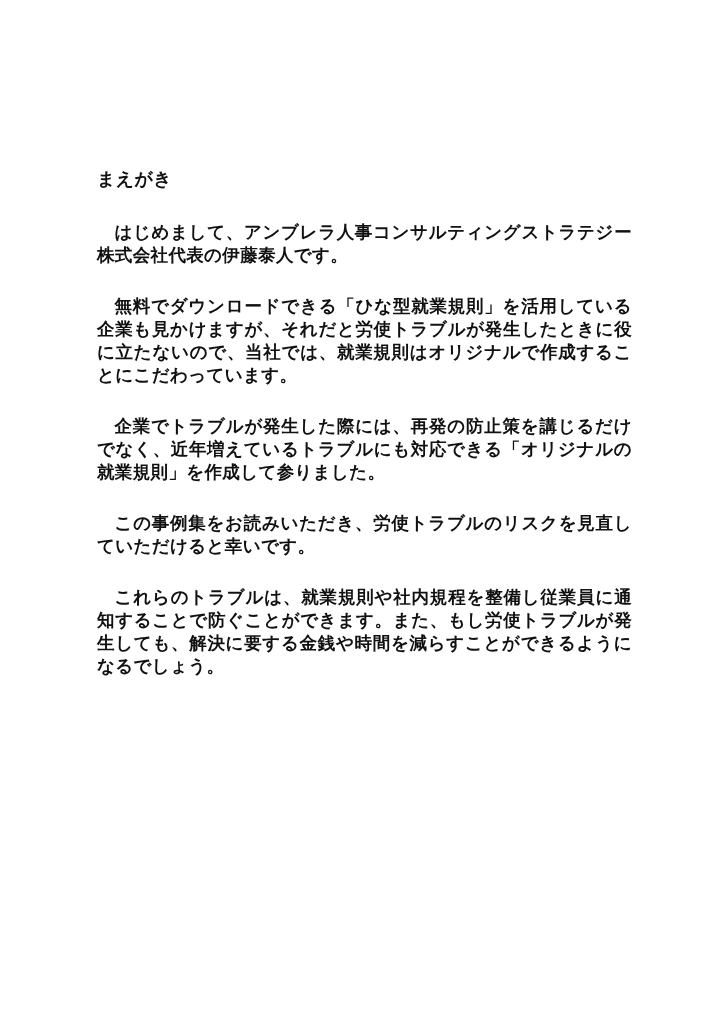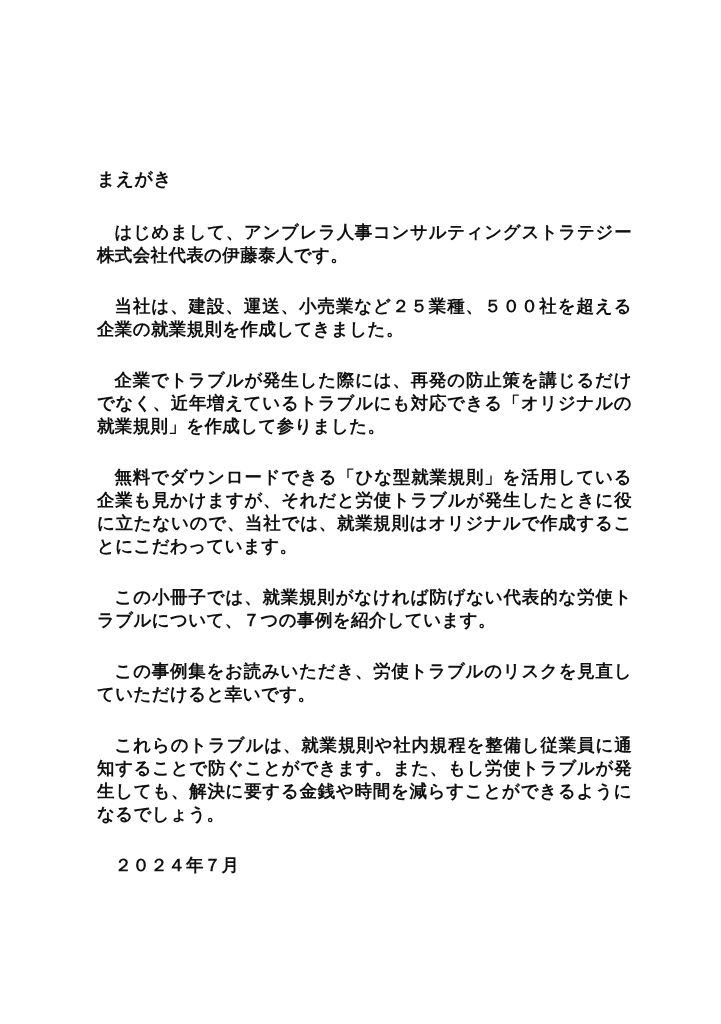--- a/index.html
+++ b/index.html
@@ -41,21 +41,18 @@
   }
 </style>
 </head>
 <body>
 
 <div class="page">
   <h1 class="doc-title">まえがき</h1>
 
   <div class="doc-body">
     <p>はじめまして、アンブレラ人事コンサルティングストラテジー株式会社代表の伊藤泰人です。</p>
-    <p>当社は、建設、運送、小売業など２５業種、５００社を超える企業の就業規則を作成してきました。</p>
+    <p>無料でダウンロードできる「ひな型就業規則」を活用している企業も見かけますが、それだと労使トラブルが発生したときに役に立たないので、当社では、就業規則はオリジナルで作成することにこだわっています。</p>
     <p>企業でトラブルが発生した際には、再発の防止策を講じるだけでなく、近年増えているトラブルにも対応できる「オリジナルの就業規則」を作成して参りました。</p>
-    <p>無料でダウンロードできる「ひな型就業規則」を活用している企業も見かけますが、それだと労使トラブルが発生したときに役に立たないので、当社では、就業規則はオリジナルで作成することにこだわっています。</p>
-    <p>この小冊子では、就業規則がなければ防げない代表的な労使トラブルについて、７つの事例を紹介しています。</p>
     <p>この事例集をお読みいただき、労使トラブルのリスクを見直していただけると幸いです。</p>
     <p>これらのトラブルは、就業規則や社内規程を整備し従業員に通知することで防ぐことができます。また、もし労使トラブルが発生しても、解決に要する金銭や時間を減らすことができるようになるでしょう。</p>
-    <p class="doc-date">２０２４年７月</p>
   </div>
 </div>
 
 </body></html>

